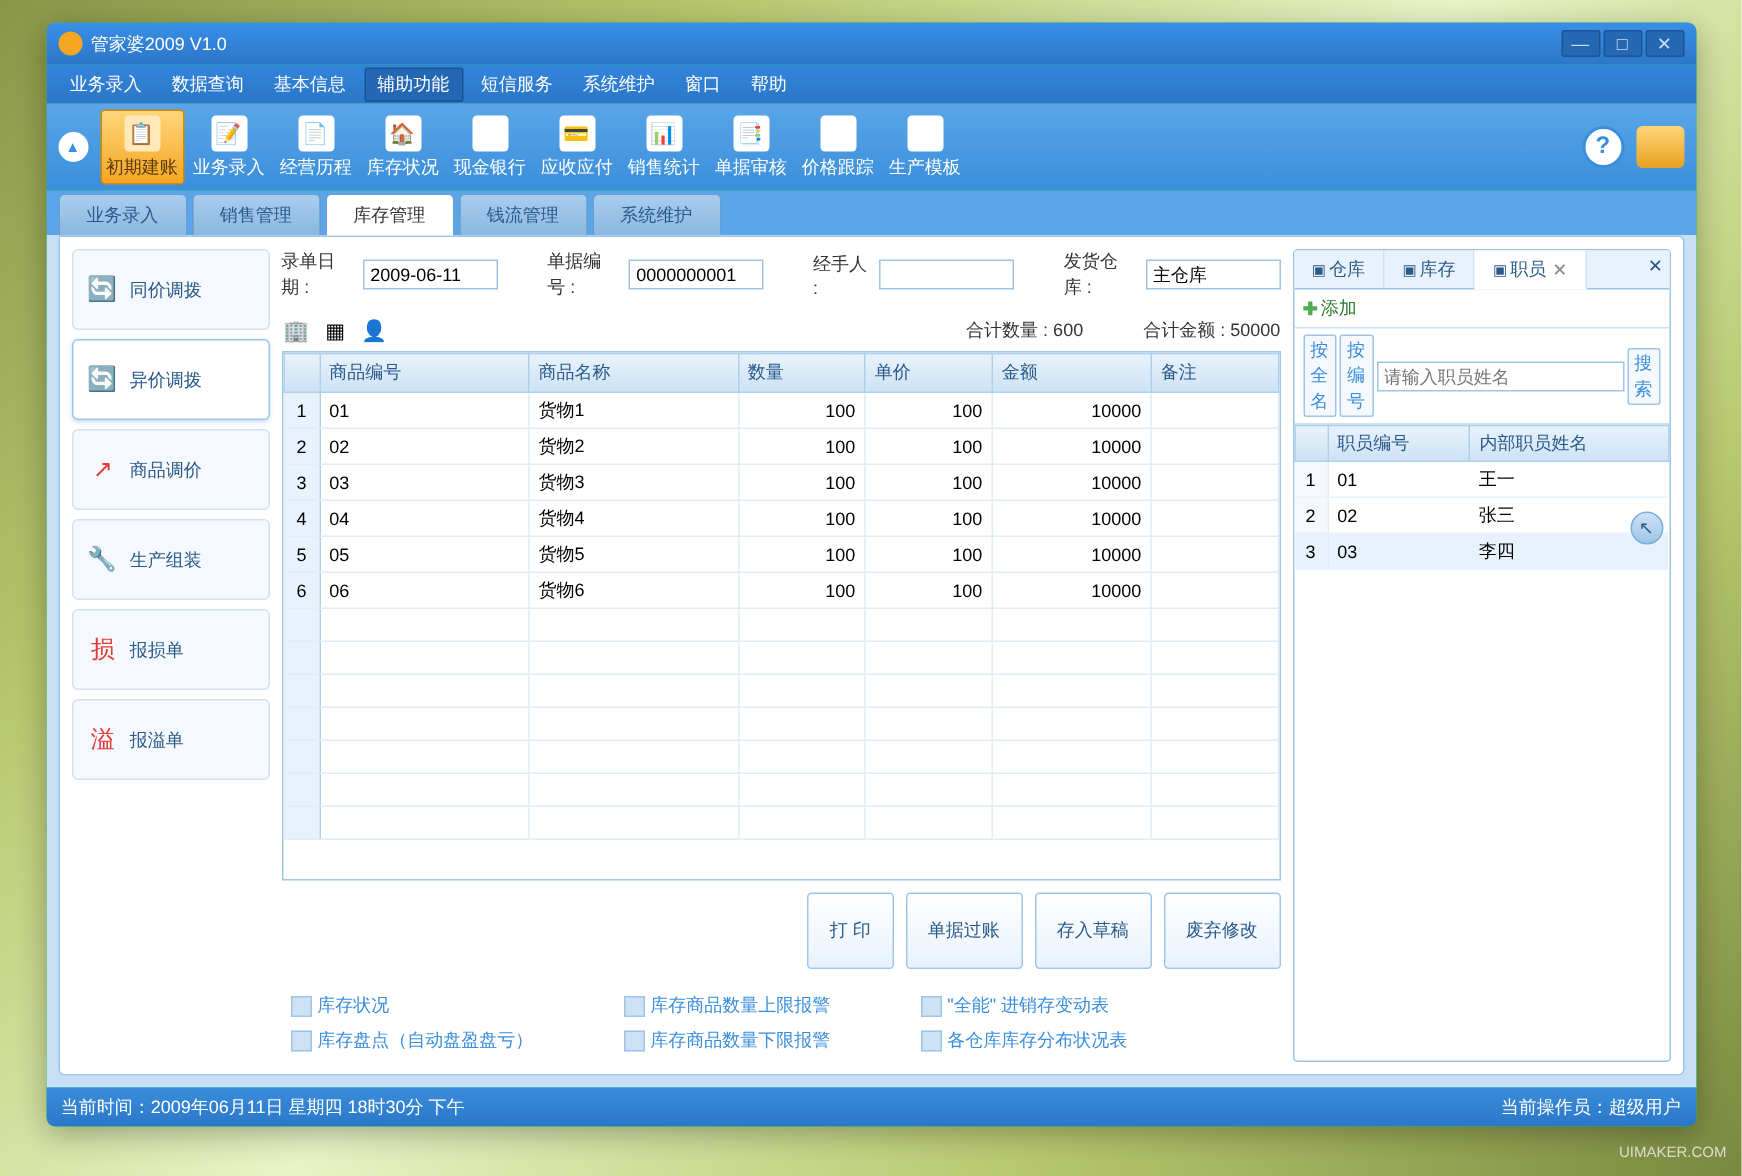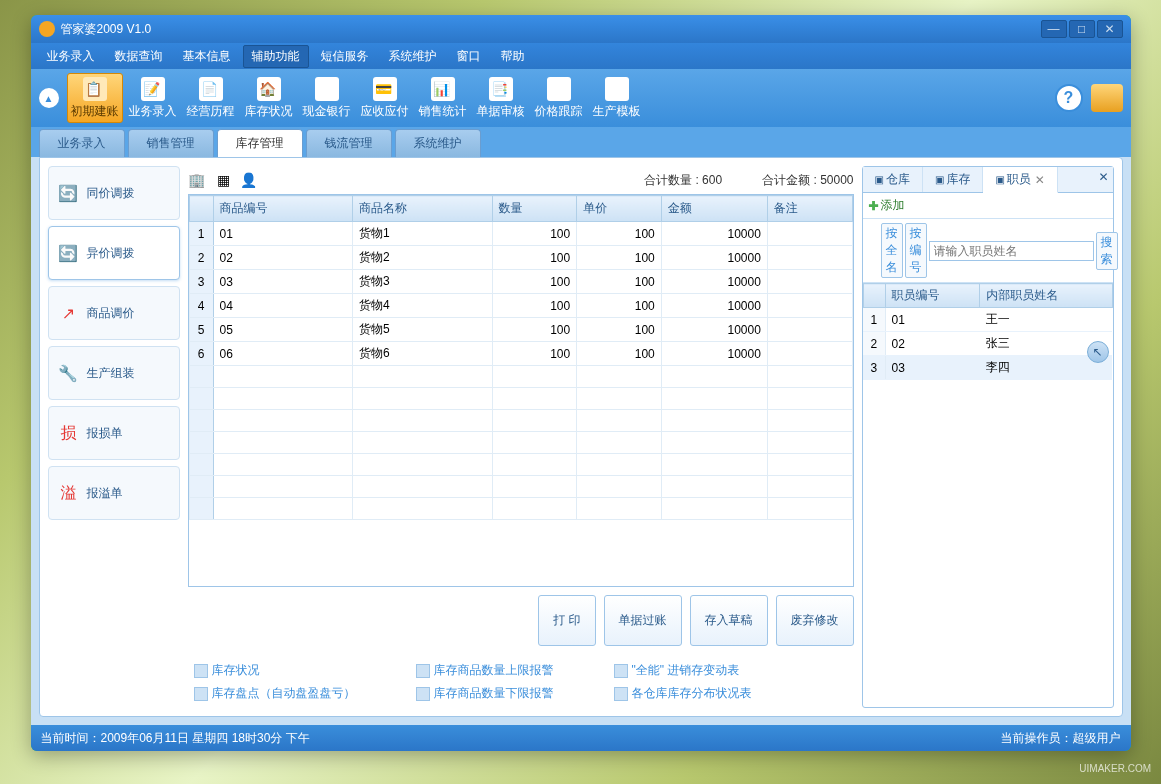--- a/index.html
+++ b/index.html
@@ -51,21 +51,21 @@
 .links-col { display: flex; flex-direction: column; gap: 6px; }
 .link-item { display: flex; align-items: center; gap: 4px; color: #3a8edb; cursor: pointer; }
 .link-item .icon { width: 14px; height: 14px; background: #cde2f5; border: 1px solid #9ec5e8; }
 .right-panel { width: 252px; border: 1px solid #9ec5e8; border-radius: 3px; display: flex; flex-direction: column; position: relative; }
 .close-panel { position: absolute; right: 4px; top: 3px; font-size: 12px; color: #2a5a8a; cursor: pointer; }
 .rp-tabs { display: flex; background: #e8f2fc; border-bottom: 1px solid #9ec5e8; }
 .rp-tab { padding: 4px 12px; cursor: pointer; border-right: 1px solid #cde2f5; color: #2a5a8a; display: flex; align-items: center; gap: 2px; }
 .rp-tab.active { background: #fff; border-bottom: 1px solid #fff; margin-bottom: -1px; }
 .rp-toolbar { padding: 4px 6px; border-bottom: 1px solid #cde2f5; }
 .add-btn { color: #2a7a2a; cursor: pointer; display: flex; align-items: center; gap: 2px; }
-.rp-search { display: flex; gap: 2px; padding: 4px 18px; align-items: center; border-bottom: 1px solid #cde2f5; }
+.rp-search { display: flex; gap: 2px; padding: 4px 6px; align-items: center; border-bottom: 1px solid #cde2f5; }
 .filter-btn { border: 1px solid #9ec5e8; padding: 1px 4px; background: #f5f9fd; color: #3a8edb; cursor: pointer; border-radius: 2px; }
 .rp-grid { flex: 1; position: relative; }
 .rp-grid table { width: 100%; border-collapse: collapse; }
 .rp-grid th { background: linear-gradient(to bottom, #e8f2fc, #cde2f5); border: 1px solid #b0cfe8; padding: 3px 6px; text-align: left; font-weight: normal; color: #2a5a8a; }
 .rp-grid td { border-bottom: 1px solid #e8f2fc; padding: 3px 6px; height: 20px; }
 .rp-grid td.rownum { background: #f5f9fd; text-align: center; width: 22px; border-right: 1px solid #e0ecf6; }
 .rp-grid tr.sel td { background: #e8f2fc; }
 .arrow-badge { position: absolute; right: 4px; top: 58px; width: 22px; height: 22px; background: linear-gradient(to bottom, #cde2f5, #9ec5e8); border: 1px solid #7aaed8; border-radius: 11px; display: flex; align-items: center; justify-content: center; color: #2a5a8a; cursor: pointer; }
 .statusbar { height: 26px; background: linear-gradient(to bottom, #3a8edb, #2b76c8); display: flex; align-items: center; padding: 0 10px; color: #fff; justify-content: space-between; }
 .watermark { position: fixed; right: 10px; bottom: 10px; color: rgba(255,255,255,0.7); font-size: 10px; }
@@ -175,20 +175,33 @@
             <span class="icon" style="color:#e53935">损</span>
             <span>报损单</span>
           </div>
           <div class="side-item">
             <span class="icon" style="color:#e53935">溢</span>
             <span>报溢单</span>
           </div>
         </div>
 
       <div class="center">
+        <div class="form-row">
+          <span class="form-label">录单日期 :</span>
+          <input class="form-input" style="width: 90px;" value="2009-06-11">
+          <span style="width:20px"></span>
+          <span class="form-label">单据编号 :</span>
+          <input class="form-input" style="width: 90px;" value="0000000001">
+          <span style="width:20px"></span>
+          <span class="form-label">经手人 :</span>
+          <input class="form-input" style="width: 90px;" value="">
+          <span style="width:20px"></span>
+          <span class="form-label">发货仓库 :</span>
+          <input class="form-input" style="width: 90px;" value="主仓库">
+        </div>
         <div class="icon-row">
           <div class="small-icon">🏢</div>
           <div class="small-icon">▦</div>
           <div class="small-icon">👤</div>
           <div class="summary">
             <span><span>合计数量 :</span> <span>600</span></span>
             <span><span>合计金额 :</span> <span>50000</span></span>
           </div>
         </div>
         <div class="grid">

